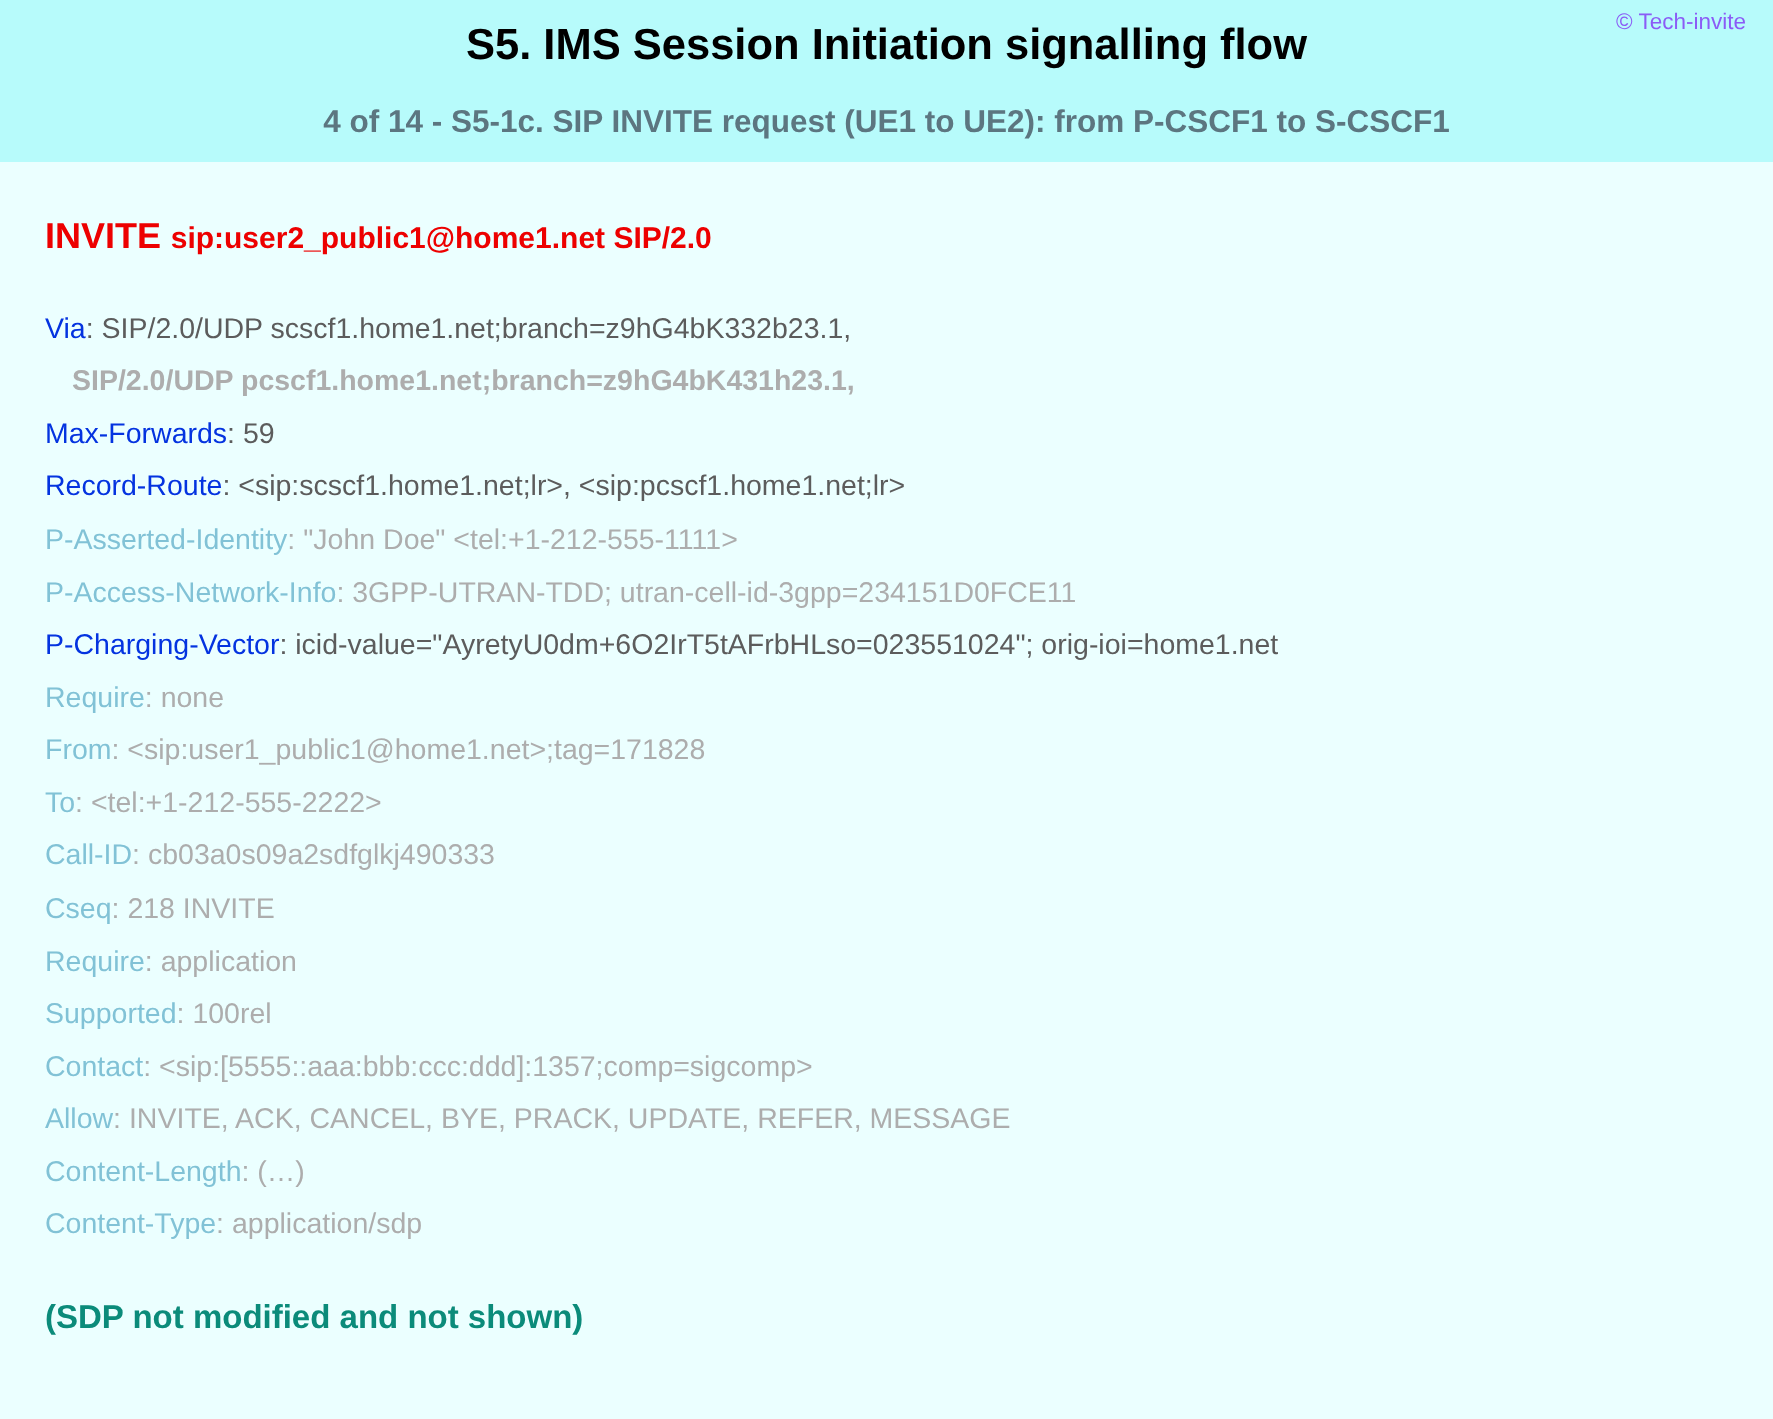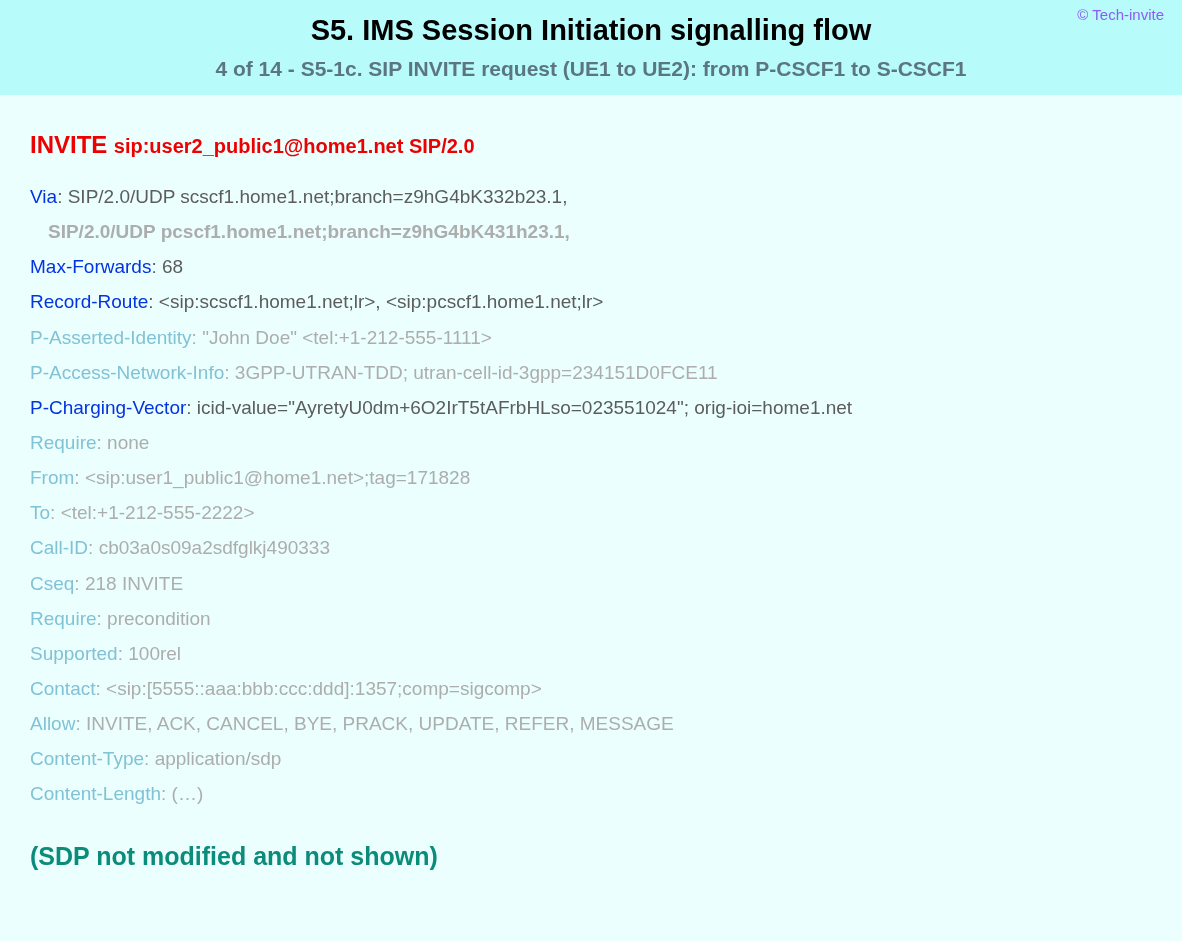--- a/index.html
+++ b/index.html
@@ -32,30 +32,30 @@
   .title-main {
     color: #000000;
     font-size: 29px;
     font-weight: bold;
     margin-top: 4px;
   }
   .title-sub {
     color: #5c7680;
     font-size: 21px;
     font-weight: bold;
-    margin-top: 10px;
+    margin-top: 23px;
   }
   .body {
     background: #ebffff;
     padding: 36px 30px 30px 30px;
     box-sizing: border-box;
     height: calc(946px - 100px);
   }
   .req-line {
-    margin-bottom: 20px;
+    margin-bottom: 30px;
   }
   .req-method {
     color: #ed0000;
     font-weight: bold;
     font-size: 24px;
   }
   .req-uri {
     color: #ed0000;
     font-weight: bold;
     font-size: 20px;
@@ -74,21 +74,21 @@
   }
   .k-blue { color: #0433e0; }
   .k-light { color: #81c2d6; }
   .v-dark { color: #5c5c5c; }
   .v-grey { color: #adadad; text-align: right; }
   .colon-dark { color: #5c5c5c; }
   .colon-grey { color: #adadad; }
   .sdp-note {
     color: #0b8b7a;
     font-weight: bold;
-    font-size: 25px;
+    font-size: 22px;
     margin-top: 30px;
   }
 </style>
 </head>
 <body>
 
 <div class="page">
 
   <div class="header">
     <div class="copyright">© Tech-invite</div>
@@ -99,34 +99,34 @@
   <div class="body">
 
     <div class="req-line">
       <span class="req-method">INVITE</span>
       <span class="req-uri">sip:user2_public1@home1.net SIP/2.0</span>
     </div>
 
     <div id="headers-container">
         <div class="hdr-line"><span class="k-blue">Via</span><span class="colon-dark">: </span><span class="v-dark">SIP/2.0/UDP scscf1.home1.net;branch=z9hG4bK332b23.1,</span></div>
         <div class="hdr-cont"><span class="v-grey">SIP/2.0/UDP pcscf1.home1.net;branch=z9hG4bK431h23.1,</span></div>
-        <div class="hdr-line"><span class="k-blue">Max-Forwards</span><span class="colon-dark">: </span><span class="v-dark">68</span></div>
+        <div class="hdr-line"><span class="k-blue">Max-Forwards</span><span class="colon-dark">: </span><span class="v-dark">59</span></div>
         <div class="hdr-line"><span class="k-blue">Record-Route</span><span class="colon-dark">: </span><span class="v-dark">&lt;sip:scscf1.home1.net;lr&gt;, &lt;sip:pcscf1.home1.net;lr&gt;</span></div>
         <div class="hdr-line"><span class="k-light">P-Asserted-Identity</span><span class="colon-grey">: </span><span class="v-grey">"John Doe" &lt;tel:+1-212-555-1111&gt;</span></div>
         <div class="hdr-line"><span class="k-light">P-Access-Network-Info</span><span class="colon-grey">: </span><span class="v-grey">3GPP-UTRAN-TDD; utran-cell-id-3gpp=234151D0FCE11</span></div>
         <div class="hdr-line"><span class="k-blue">P-Charging-Vector</span><span class="colon-dark">: </span><span class="v-dark">icid-value="AyretyU0dm+6O2IrT5tAFrbHLso=023551024"; orig-ioi=home1.net</span></div>
         <div class="hdr-line"><span class="k-light">Require</span><span class="colon-grey">: </span><span class="v-grey">none</span></div>
         <div class="hdr-line"><span class="k-light">From</span><span class="colon-grey">: </span><span class="v-grey">&lt;sip:user1_public1@home1.net&gt;;tag=171828</span></div>
         <div class="hdr-line"><span class="k-light">To</span><span class="colon-grey">: </span><span class="v-grey">&lt;tel:+1-212-555-2222&gt;</span></div>
         <div class="hdr-line"><span class="k-light">Call-ID</span><span class="colon-grey">: </span><span class="v-grey">cb03a0s09a2sdfglkj490333</span></div>
         <div class="hdr-line"><span class="k-light">Cseq</span><span class="colon-grey">: </span><span class="v-grey">218 INVITE</span></div>
-        <div class="hdr-line"><span class="k-light">Require</span><span class="colon-grey">: </span><span class="v-grey">precondition</span></div>
+        <div class="hdr-line"><span class="k-light">Require</span><span class="colon-grey">: </span><span class="v-grey">application</span></div>
         <div class="hdr-line"><span class="k-light">Supported</span><span class="colon-grey">: </span><span class="v-grey">100rel</span></div>
         <div class="hdr-line"><span class="k-light">Contact</span><span class="colon-grey">: </span><span class="v-grey">&lt;sip:[5555::aaa:bbb:ccc:ddd]:1357;comp=sigcomp&gt;</span></div>
         <div class="hdr-line"><span class="k-light">Allow</span><span class="colon-grey">: </span><span class="v-grey">INVITE, ACK, CANCEL, BYE, PRACK, UPDATE, REFER, MESSAGE</span></div>
+        <div class="hdr-line"><span class="k-light">Content-Length</span><span class="colon-grey">: </span><span class="v-grey">(…)</span></div>
         <div class="hdr-line"><span class="k-light">Content-Type</span><span class="colon-grey">: </span><span class="v-grey">application/sdp</span></div>
-        <div class="hdr-line"><span class="k-light">Content-Length</span><span class="colon-grey">: </span><span class="v-grey">(…)</span></div>
       </div>
 
     <div class="sdp-note">(SDP not modified and not shown)</div>
 
   </div>
 </div>
 
 </body></html>

